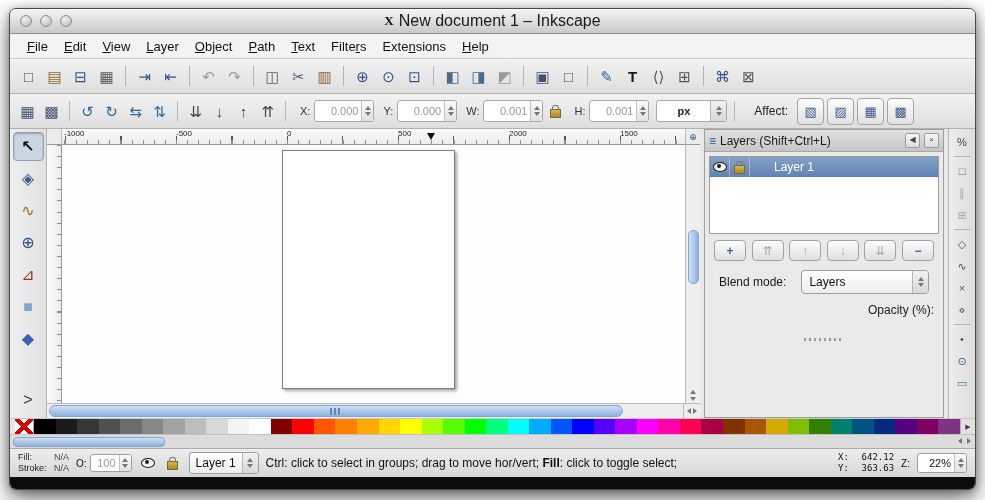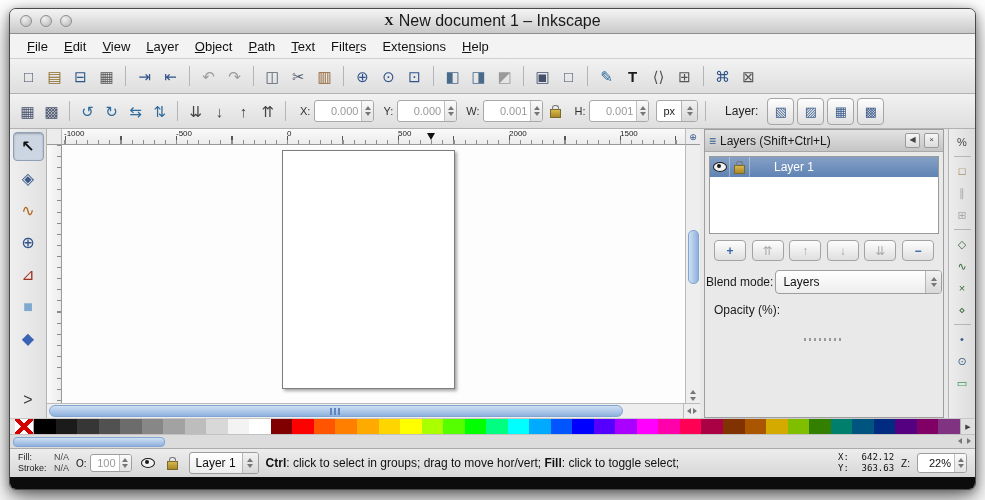--- a/index.html
+++ b/index.html
@@ -31,21 +31,21 @@
   .tc-icons{display:flex;align-items:center;gap:1px;}
   .tc-btn{width:23px;height:23px;display:flex;align-items:center;justify-content:center;border-radius:3px;flex:0 0 auto;}
   .field-label{font-size:11px;color:#333;margin:0 2px 0 7px;}
   .field{display:flex;align-items:center;height:20px;background:#fff;border:1px solid #a8a8a8;border-radius:3px;overflow:hidden;flex:0 0 auto;}
   .field .fv{width:40px;font-size:11px;color:#9a9a9a;text-align:right;padding:0 3px;}
   .steppers{display:flex;flex-direction:column;align-items:center;justify-content:center;gap:2px;width:11px;height:100%;border-left:1px solid #c0c0c0;background:linear-gradient(#fafafa,#e2e2e2);}
   .tri-up{width:0;height:0;border-left:3px solid transparent;border-right:3px solid transparent;border-bottom:4px solid #777;}
   .tri-dn{width:0;height:0;border-left:3px solid transparent;border-right:3px solid transparent;border-top:4px solid #777;}
   .tc-lock{width:20px;height:22px;display:flex;align-items:center;justify-content:center;}
   .unit-select{display:flex;align-items:center;height:20px;background:#fff;border:1px solid #a8a8a8;border-radius:3px;margin-left:5px;overflow:hidden;}
-  .unit-select .sv{font-size:11px;color:#222;padding:0 6px;}
+  .unit-select .sv{font-size:11px;color:#222;padding:0 20px;font-weight:bold;}
   .sel-stepper{width:15px;height:100%;border-left:1px solid #b5b5b5;background:linear-gradient(#f2f2f2,#d8d8d8);display:flex;flex-direction:column;align-items:center;justify-content:center;gap:2px;}
   .affect-label{font-size:12px;color:#222;margin:0 4px 0 12px;}
   .affect-btn{width:25px;height:25px;border:1px solid #a5a5a5;border-radius:4px;background:linear-gradient(#fdfdfd,#e0e0e0);display:flex;align-items:center;justify-content:center;margin-left:3px;flex:0 0 auto;}
   .affect-glyph{font-size:13px;line-height:1;}
   .affect-wrap{display:flex;align-items:center;}
 
   
   .main{flex:1;display:flex;min-height:0;}
   .toolbox{flex:0 0 36px;background:linear-gradient(90deg,#efefef,#e1e1e1);border-right:1px solid #b5b5b5;display:flex;flex-direction:column;align-items:center;padding:3px 0 4px;gap:3px;}
   .tool-btn{width:29px;height:27px;display:flex;align-items:center;justify-content:center;border-radius:4px;border:1px solid transparent;flex:0 0 auto;}
@@ -88,24 +88,24 @@
   .layers-title-icon{font-size:12px;color:#2e5a8a;}
   .panel-title-text{flex:1;white-space:nowrap;overflow:hidden;}
   .panel-btn{width:13px;height:13px;border:1px solid #9a9a9a;background:linear-gradient(#f6f6f6,#dcdcdc);border-radius:2px;font-size:8px;line-height:12px;text-align:center;color:#444;flex:0 0 auto;}
   .layers-list{margin:4px;height:76px;flex:0 0 76px;background:#fff;border:1px solid #9a9a9a;overflow:hidden;}
   .layer-row{height:20px;display:flex;align-items:center;background:linear-gradient(#85a0c6,#5f83b3);}
   .layer-cell{width:19px;height:100%;display:flex;align-items:center;justify-content:center;border-right:1px solid rgba(255,255,255,.35);}
   .layer-name{color:#fff;font-size:12px;margin-left:24px;}
   .layers-buttons{display:flex;justify-content:space-between;margin:2px 9px 4px;}
   .layer-btn{width:30px;height:19px;border:1px solid #a3a3a3;border-radius:4px;background:linear-gradient(#fdfdfd,#dfdfdf);display:flex;align-items:center;justify-content:center;}
   .layer-glyph{font-size:12px;line-height:1;}
-  .blend-row{display:flex;align-items:center;gap:2px;margin:5px 1px 2px;font-size:12px;color:#1a1a1a;}
+  .blend-row{display:flex;align-items:center;gap:15px;margin:5px 14px 2px;font-size:12px;color:#1a1a1a;}
   .select{flex:1;height:22px;border:1px solid #9e9e9e;border-radius:4px;background:linear-gradient(#ffffff,#ededed);display:flex;align-items:center;overflow:hidden;}
   .select .sv{flex:1;font-size:12px;padding:0 7px;color:#111;}
-  .opacity-label{margin:7px 9px 12px;font-size:12px;color:#1a1a1a;}
+  .opacity-label{margin:7px 9px 12px;font-size:12px;color:#1a1a1a;text-align:right;}
   .opacity-row{display:flex;align-items:center;gap:7px;margin:4px 9px 0;}
   .slider{flex:1;height:14px;position:relative;}
   .slider-track{position:absolute;left:0;right:0;top:6px;height:2px;background:#8f8f8f;border-bottom:1px solid #fff;}
   .slider-handle{position:absolute;right:0;top:1px;width:17px;height:12px;border:1px solid #8a8a8a;border-radius:3px;background:linear-gradient(#fbfbfb,#d9d9d9);display:flex;align-items:center;justify-content:center;}
   .slider-ridges{width:8px;height:7px;background:repeating-linear-gradient(90deg,#9a9a9a 0 1px,transparent 1px 3px);}
   .spin{display:flex;align-items:center;height:20px;background:#fff;border:1px solid #9e9e9e;border-radius:3px;overflow:hidden;flex:0 0 auto;}
   .spin .sv{flex:1;font-size:11px;color:#111;text-align:right;padding:0 3px;}
   .spin.w52{width:52px;}
   .panel-grip{height:12px;display:flex;align-items:center;justify-content:center;margin-top:4px;}
   .grip-dots{width:40px;height:3px;background:repeating-linear-gradient(90deg,#9a9a9a 0 2px,transparent 2px 5px);}
@@ -353,21 +353,21 @@
 
     <span class="unit-select">
       <span class="sv">px</span>
       <span class="sel-stepper">
           <i class="tri-up"></i>
           <i class="tri-dn"></i>
         </span>
     </span>
 
     <span class="tb-sep"></span>
-    <span class="affect-label">Layer:</span>
+    <span class="affect-label">Affect:</span>
     <div class="affect-wrap">
         <span class="affect-btn">
           <span class="affect-glyph" style="color: rgb(58, 90, 138);">▧</span>
         </span>
         <span class="affect-btn">
           <span class="affect-glyph" style="color: rgb(58, 90, 138);">▨</span>
         </span>
         <span class="affect-btn">
           <span class="affect-glyph" style="color: rgb(58, 90, 138);">▦</span>
         </span>
@@ -625,21 +625,21 @@
     <span class="sb-icon-btn">
         <i class="icon-lock"></i>
       </span>
     <span class="layer-select">
       <span class="sv">Layer 1</span>
       <span class="sel-stepper">
           <i class="tri-up"></i>
           <i class="tri-dn"></i>
         </span>
     </span>
-    <div class="sb-msg"><span style="font-weight: 700;">Ctrl</span><span>: click to select in groups; drag to move hor/vert; </span><span style="font-weight: 700;">Fill</span><span>: click to toggle select;</span></div>
+    <div class="sb-msg"><span style="font-weight: 400;">Ctrl</span><span>: click to select in groups; drag to move hor/vert; </span><span style="font-weight: 700;">Fill</span><span>: click to toggle select;</span></div>
     <div class="coords">
       <div><span class="cl">X:</span><span class="cv">642.12</span></div>
       <div><span class="cl">Y:</span><span class="cv">363.63</span></div>
     </div>
     <span class="z-label">Z:</span>
     <span class="spin z">
       <span class="sv">22%</span>
       <span class="steppers">
           <i class="tri-up"></i>
           <i class="tri-dn"></i>

